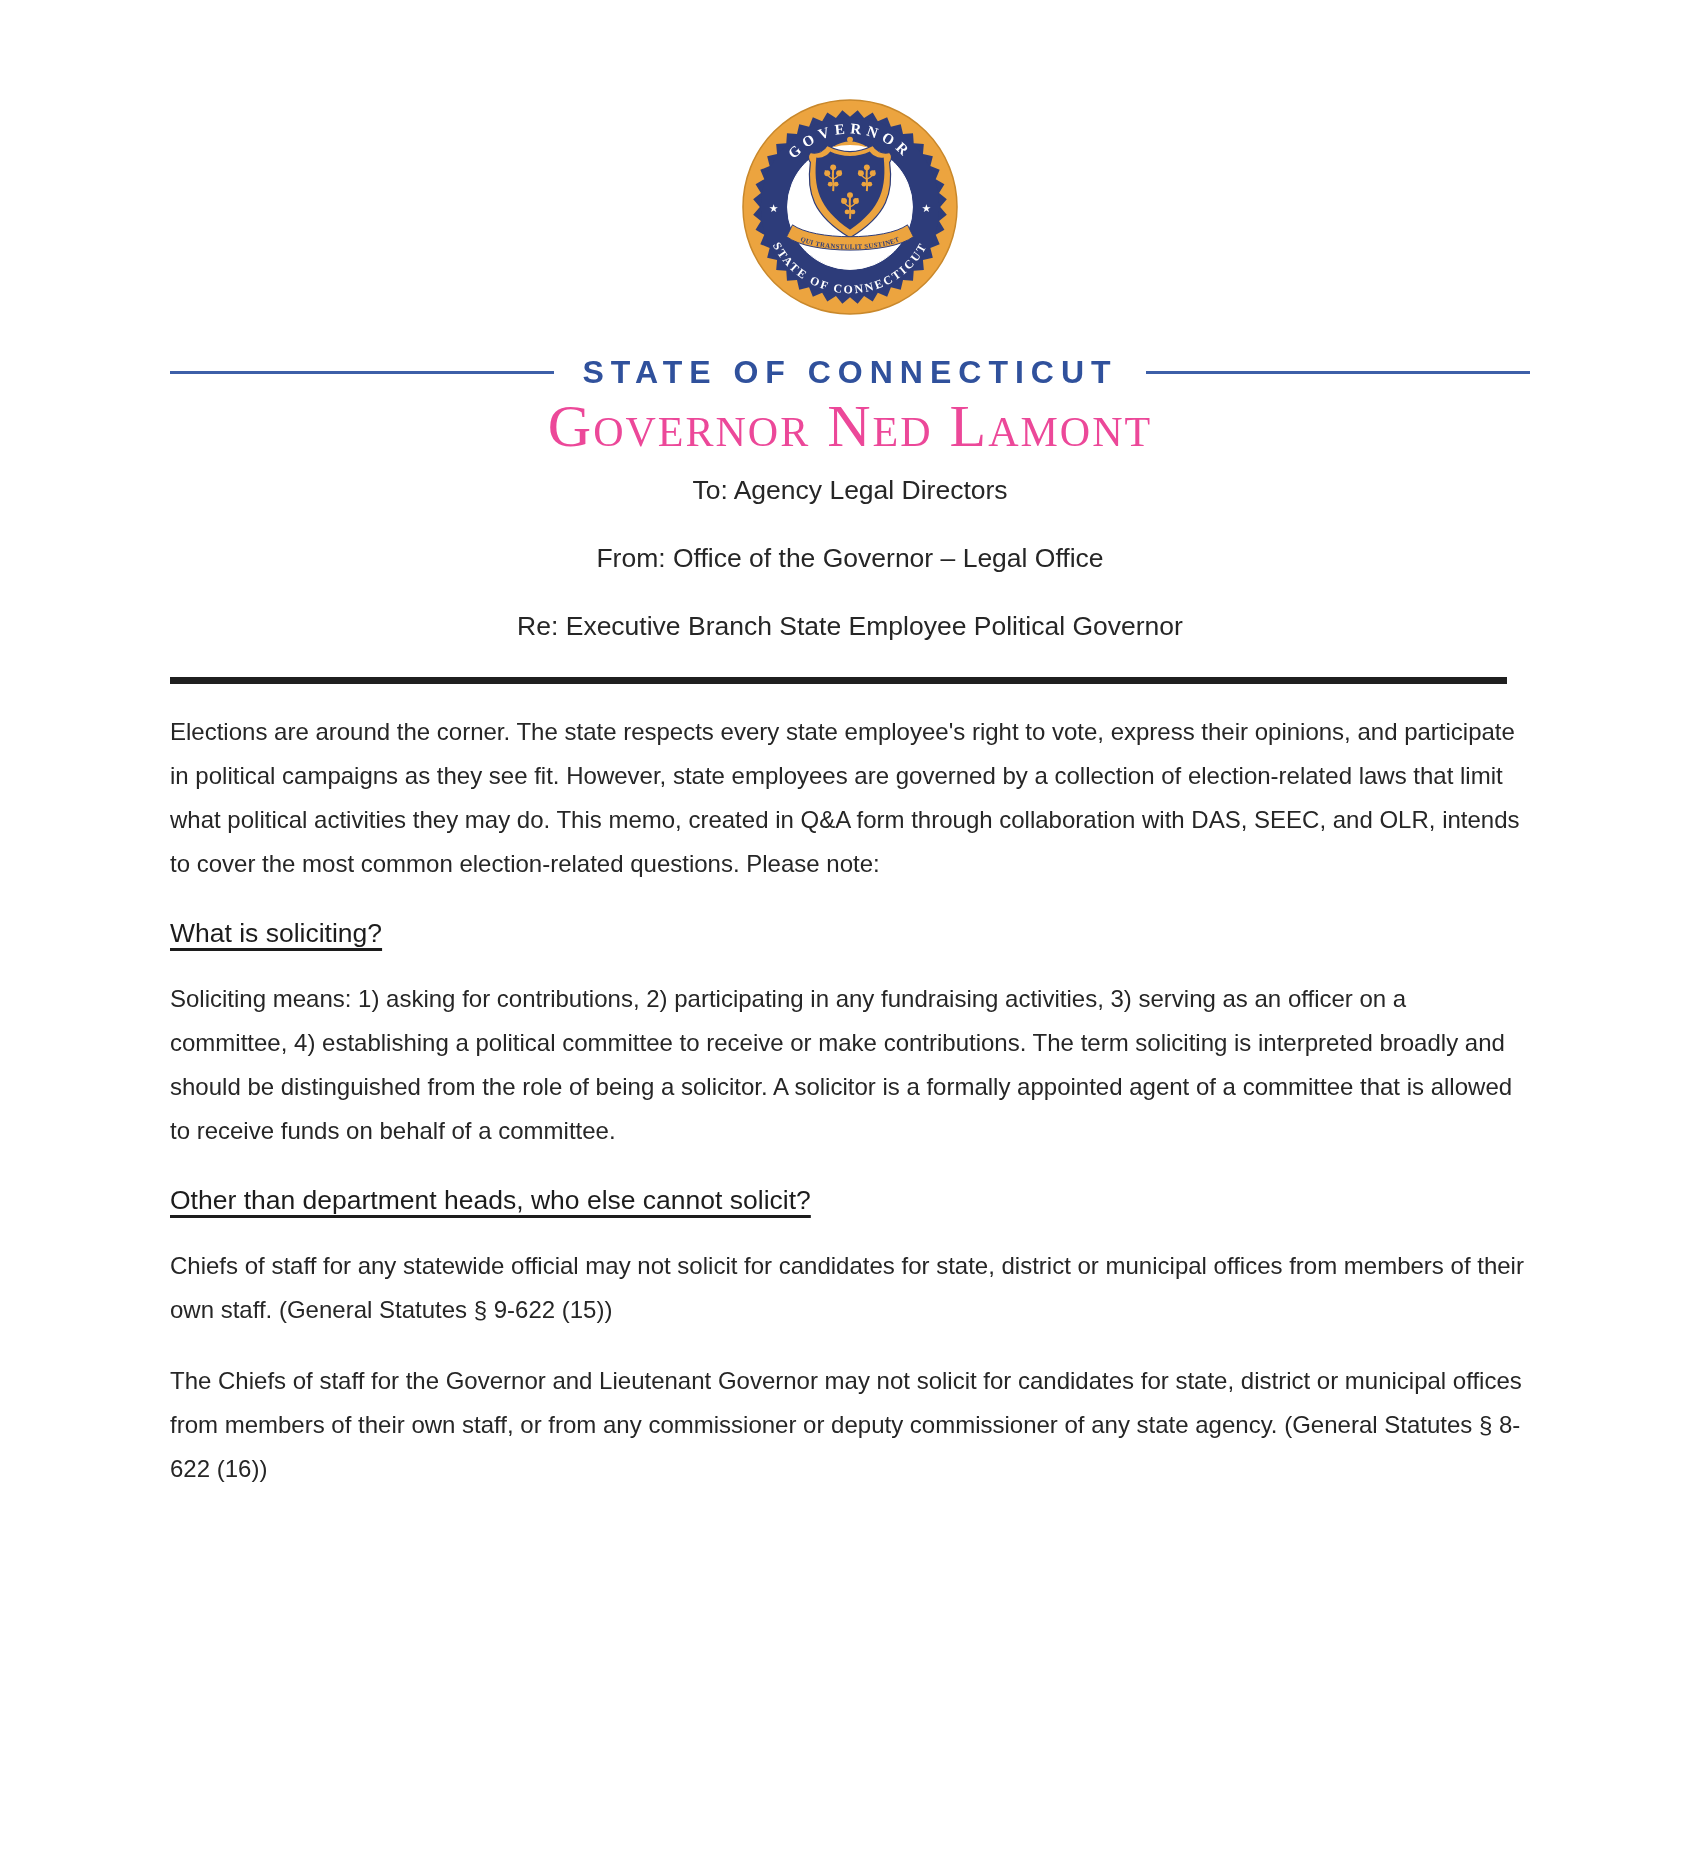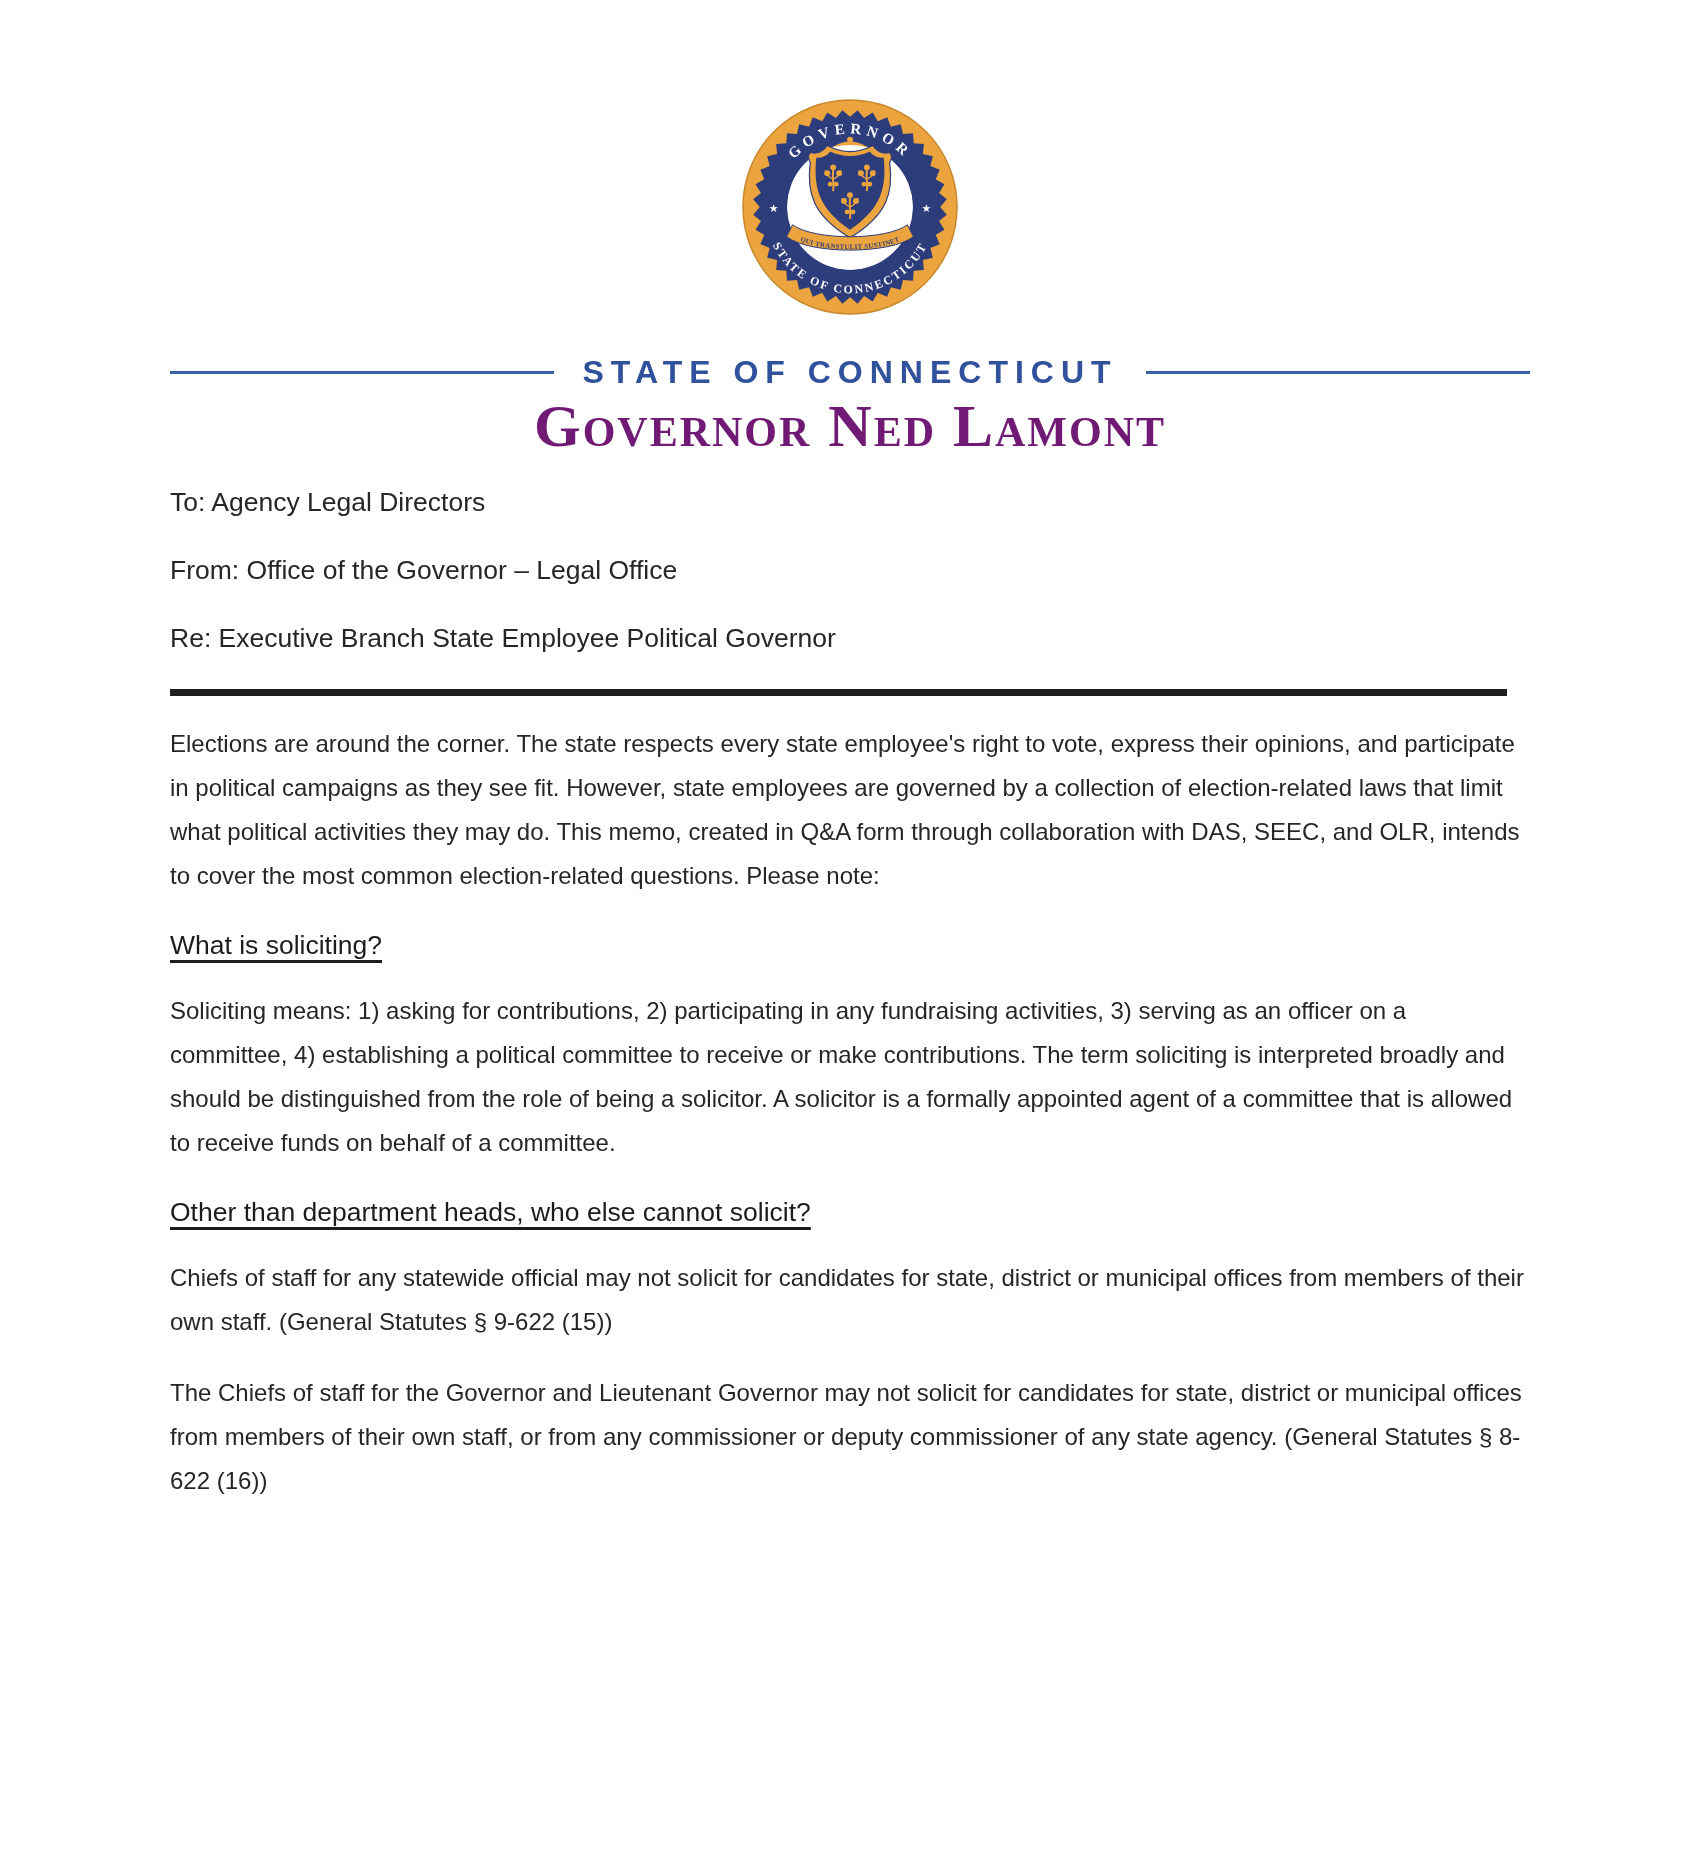--- a/index.html
+++ b/index.html
@@ -33,29 +33,29 @@
     padding: 0 28px;
     font-size: 32px;
     letter-spacing: 7px;
     font-weight: bold;
     color: #30519c;
   }
   .gov-title {
     margin-top: 2px;
     font-family: "Liberation Serif", "DejaVu Serif", serif;
     font-variant: small-caps;
-    font-weight: bold;
+    font-weight: normal;
     font-size: 60px;
     letter-spacing: 2px;
-    color: #701a75;
+    color: #ec4899;
     line-height: 1.1;
   }
 
   
-  .meta { margin-top: 26px; }
+  .meta { margin-top: 14px; text-align: center; }
   .meta p { font-size: 26.5px; line-height: 34px; margin-bottom: 34px; }
 
   .double-rule {
     margin-top: 2px;
     width: 1337px;
     height: 4px;
     border-top: 4px solid #1f1f1f;
     border-bottom: 3px solid #1f1f1f;
   }
 

